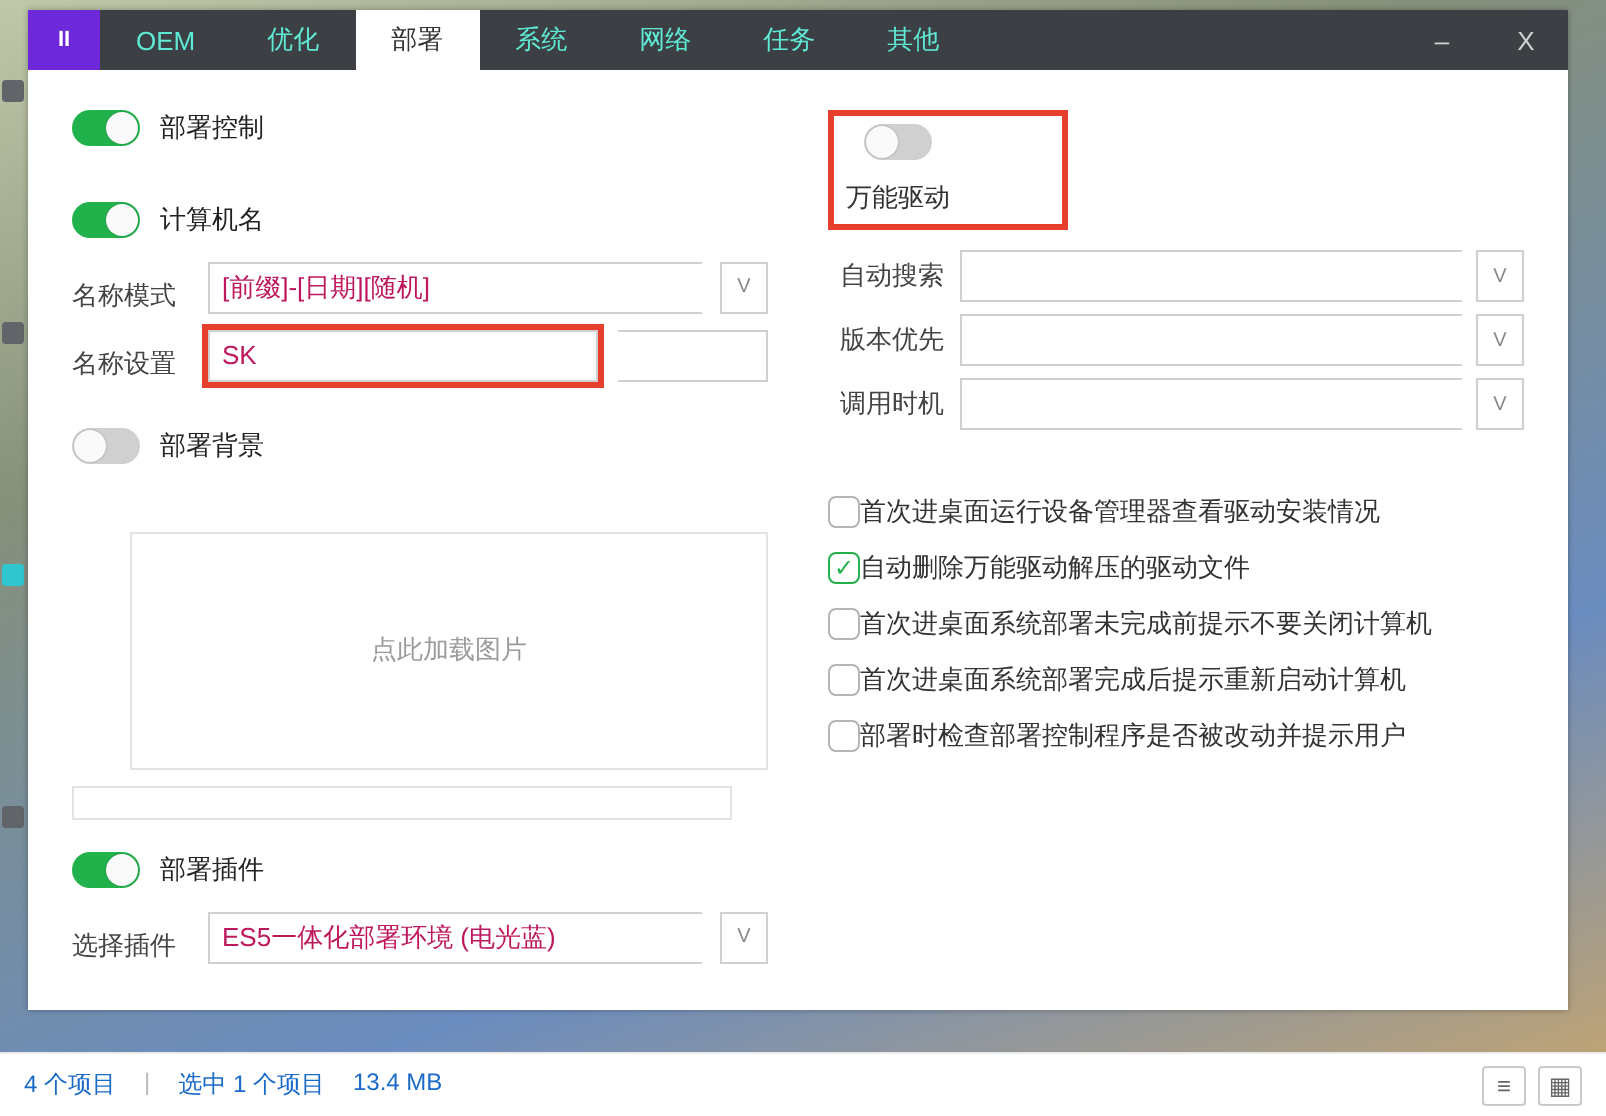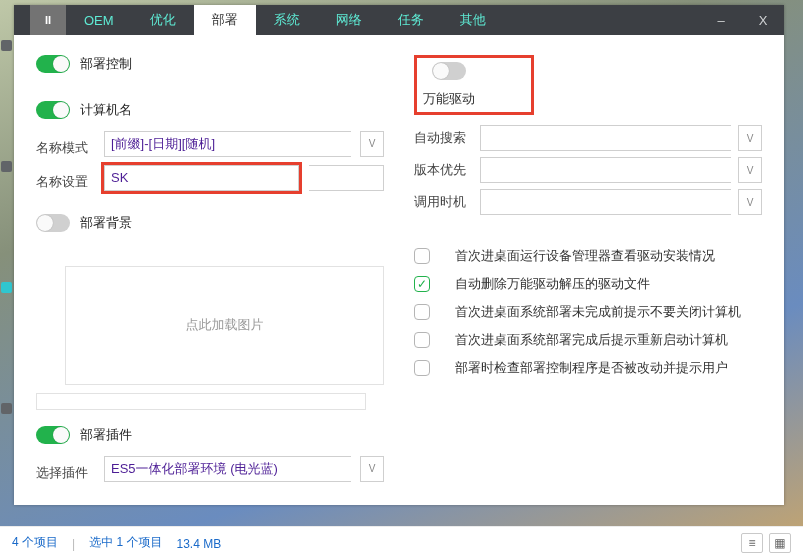--- a/index.html
+++ b/index.html
@@ -4,61 +4,61 @@
 <style>
   * { box-sizing: border-box; margin: 0; padding: 0; }
   html, body { width: 803px; height: 558px; overflow: hidden; font-family: "Microsoft YaHei", Arial, sans-serif; font-size: 13px; color: #333; }
   .desktop { width: 803px; height: 558px; background: linear-gradient(160deg,#bfc8a8 0%, #86907a 30%, #6a8cbf 70%, #c9a66b 100%); position: relative; }
   .side-icons { position: absolute; left: 0; top: 0; width: 13px; height: 558px; }
   .side-sq { width: 11px; height: 11px; margin: 40px 1px 110px 1px; background: #616468; border-radius: 2px; }
   .side-sq.teal { background:#30c6cf; }
 
   .window { position: absolute; left: 14px; top: 5px; width: 770px; height: 500px; background: #fff; display: flex; flex-direction: column; box-shadow: 0 0 3px rgba(0,0,0,.3); }
   .titlebar { height: 30px; background: #3c3f44; display: flex; align-items: stretch; color: #fff; }
-  .logo-btn { width: 36px; background: #737373; display:flex; align-items:center; justify-content:center; font-weight:bold; font-size:11px;margin-left:16px; }
+  .logo-btn { width: 36px; background: #6d28d9; display:flex; align-items:center; justify-content:center; font-weight:bold; font-size:11px; }
   .tabs { display:flex; align-items:stretch; }
   .tab { padding: 0 18px; display:flex; align-items:center; font-size:13px; cursor:pointer; color:#5eead4; min-width:58px; justify-content:center; }
   .tab.active { background:#fff; color:#333; }
   .winbtns { margin-left:auto; display:flex; }
   .winbtn { width:42px; display:flex; align-items:center; justify-content:center; color:#cfd1d3; cursor:pointer; font-size:13px; }
 
   .body { flex:1; padding: 20px 22px 15px 22px; overflow:hidden; position:relative; }
   .cols { display:flex; gap: 30px; height:100%; }
   .col { flex:1; display:flex; flex-direction:column; }
 
   .section-head { display:flex; align-items:center; gap:10px; margin-bottom:12px; font-size:13px; color:#222; }
   .toggle { width:34px; height:18px; border-radius:10px; background:#d0d0d0; position:relative; cursor:pointer; flex:none; }
   .toggle .knob { width:16px; height:16px; border-radius:50%; background:#fafafa; position:absolute; top:1px; left:1px; box-shadow:0 0 1px rgba(0,0,0,.3); }
   .toggle.on { background:#22b24c; }
   .toggle.on .knob { left:17px; }
 
   .form-row { display:flex; align-items:flex-end; gap:10px; margin-bottom:8px; }
   .form-label { width:58px; color:#444; white-space:nowrap; }
-  .field { flex:1; height:26px; border:1px solid #cfcfcf; background:#fff; padding:0 6px; display:flex; align-items:center; font-size:13px; color:#4c1d95; }
+  .field { flex:1; height:26px; border:1px solid #cfcfcf; background:#fff; padding:0 6px; display:flex; align-items:center; font-size:13px; color:#be185d; }
   .select { position:relative; border-right:none; }
   .select-caret { width:24px; height:26px; border:1px solid #cfcfcf; border-left:1px solid #cfcfcf; display:flex; align-items:center; justify-content:center; color:#888; font-size:10px; cursor:pointer; margin-left:-1px; }
 
   .highlight-red { outline:3px solid #e63f2e; outline-offset:0; }
   .image-drop { margin-top:22px; height:150px; display:flex; align-items:stretch;padding-left:29px; }
   .image-drop-inner { flex:1; border:1px solid #e2e2e2; display:flex; align-items:center; justify-content:center; color:#9a9a9a; }
   .tiny-box { border:1px solid #e2e2e2; width:330px; height:22px; margin-top:8px; }
 
   .right-grid-row { display:flex; align-items:center; gap:8px; margin-bottom:6px; }
-  .right-grid-row .form-label { width:58px; }
+  .right-grid-row .form-label { width:58px;text-align:right; }
   .right-grid-row .select { flex:1; }
 
-  .check-row { display:flex; align-items:center; gap:25px; margin-bottom:10px; color:#333; }
+  .check-row { display:flex; align-items:center; gap:0; margin-bottom:10px; color:#333; }
   .chk { width:16px; height:16px; border:1.5px solid #b5b5b5; border-radius:4px; display:flex; align-items:center; justify-content:center; cursor:pointer; flex:none; }
   .chk.checked { border-color:#22b24c; color:#22b24c; }
   .chk.checked::after { content:"✓"; font-size:12px; line-height:1; }
 
   .wan-wrap { display:inline-flex; align-items:center; gap:10px; padding:4px 56px 4px 6px; border:3px solid #e63f2e; margin-bottom:10px;flex-direction:column; }
 
   .statusbar { position:absolute; left:0; bottom:0; width:803px; height:32px; background:#fff; display:flex; align-items:center; padding:0 12px; font-size:12px; color:#1a6ac9; border-top:1px solid #ececec; justify-content:space-between; }
-  .statusbar .left { display:flex; gap:14px;align-items:flex-end; }
+  .statusbar .left { display:flex; gap:14px; }
   .statusbar .sep { color:#bbb; }
   .statusbar .right { display:flex; gap:6px; }
   .view-btn { width:22px; height:20px; border:1px solid #c9c9c9; display:flex; align-items:center; justify-content:center; color:#666; font-size:12px; border-radius:2px; cursor:pointer; }
 
   .spacer-12 { height:20px; }
 </style>
 </head>
 <body>
 
 <div class="desktop">

